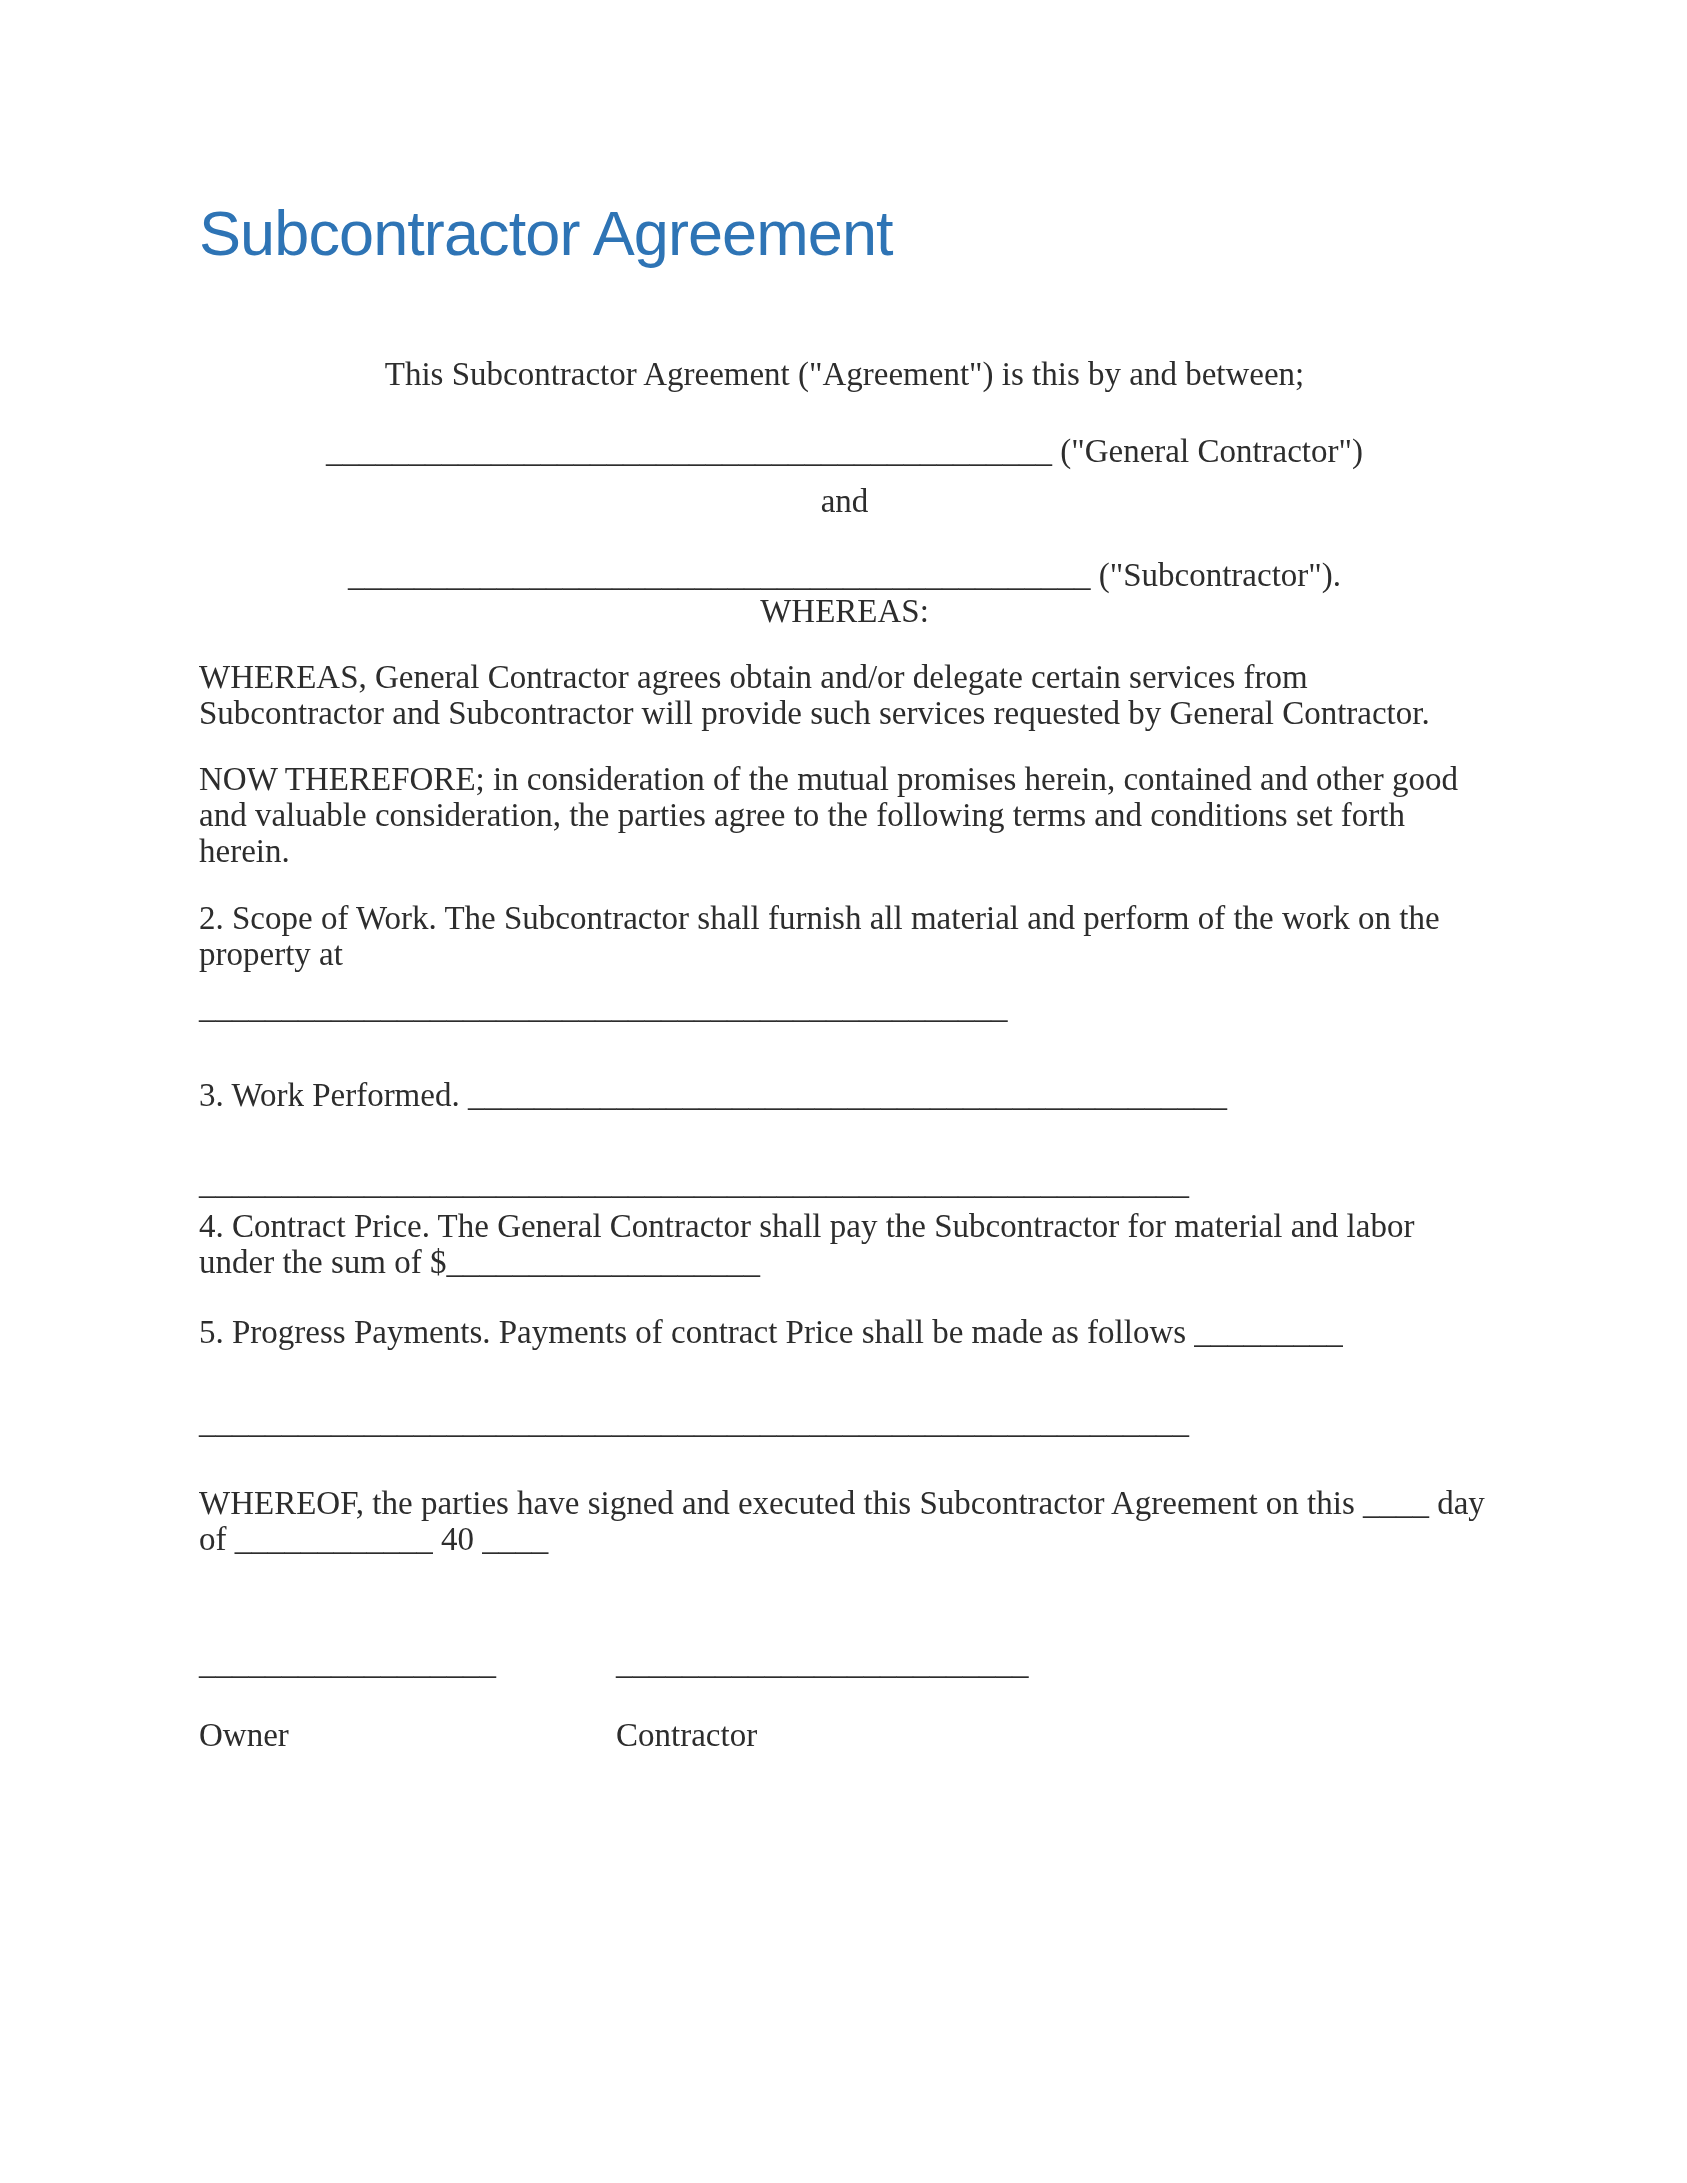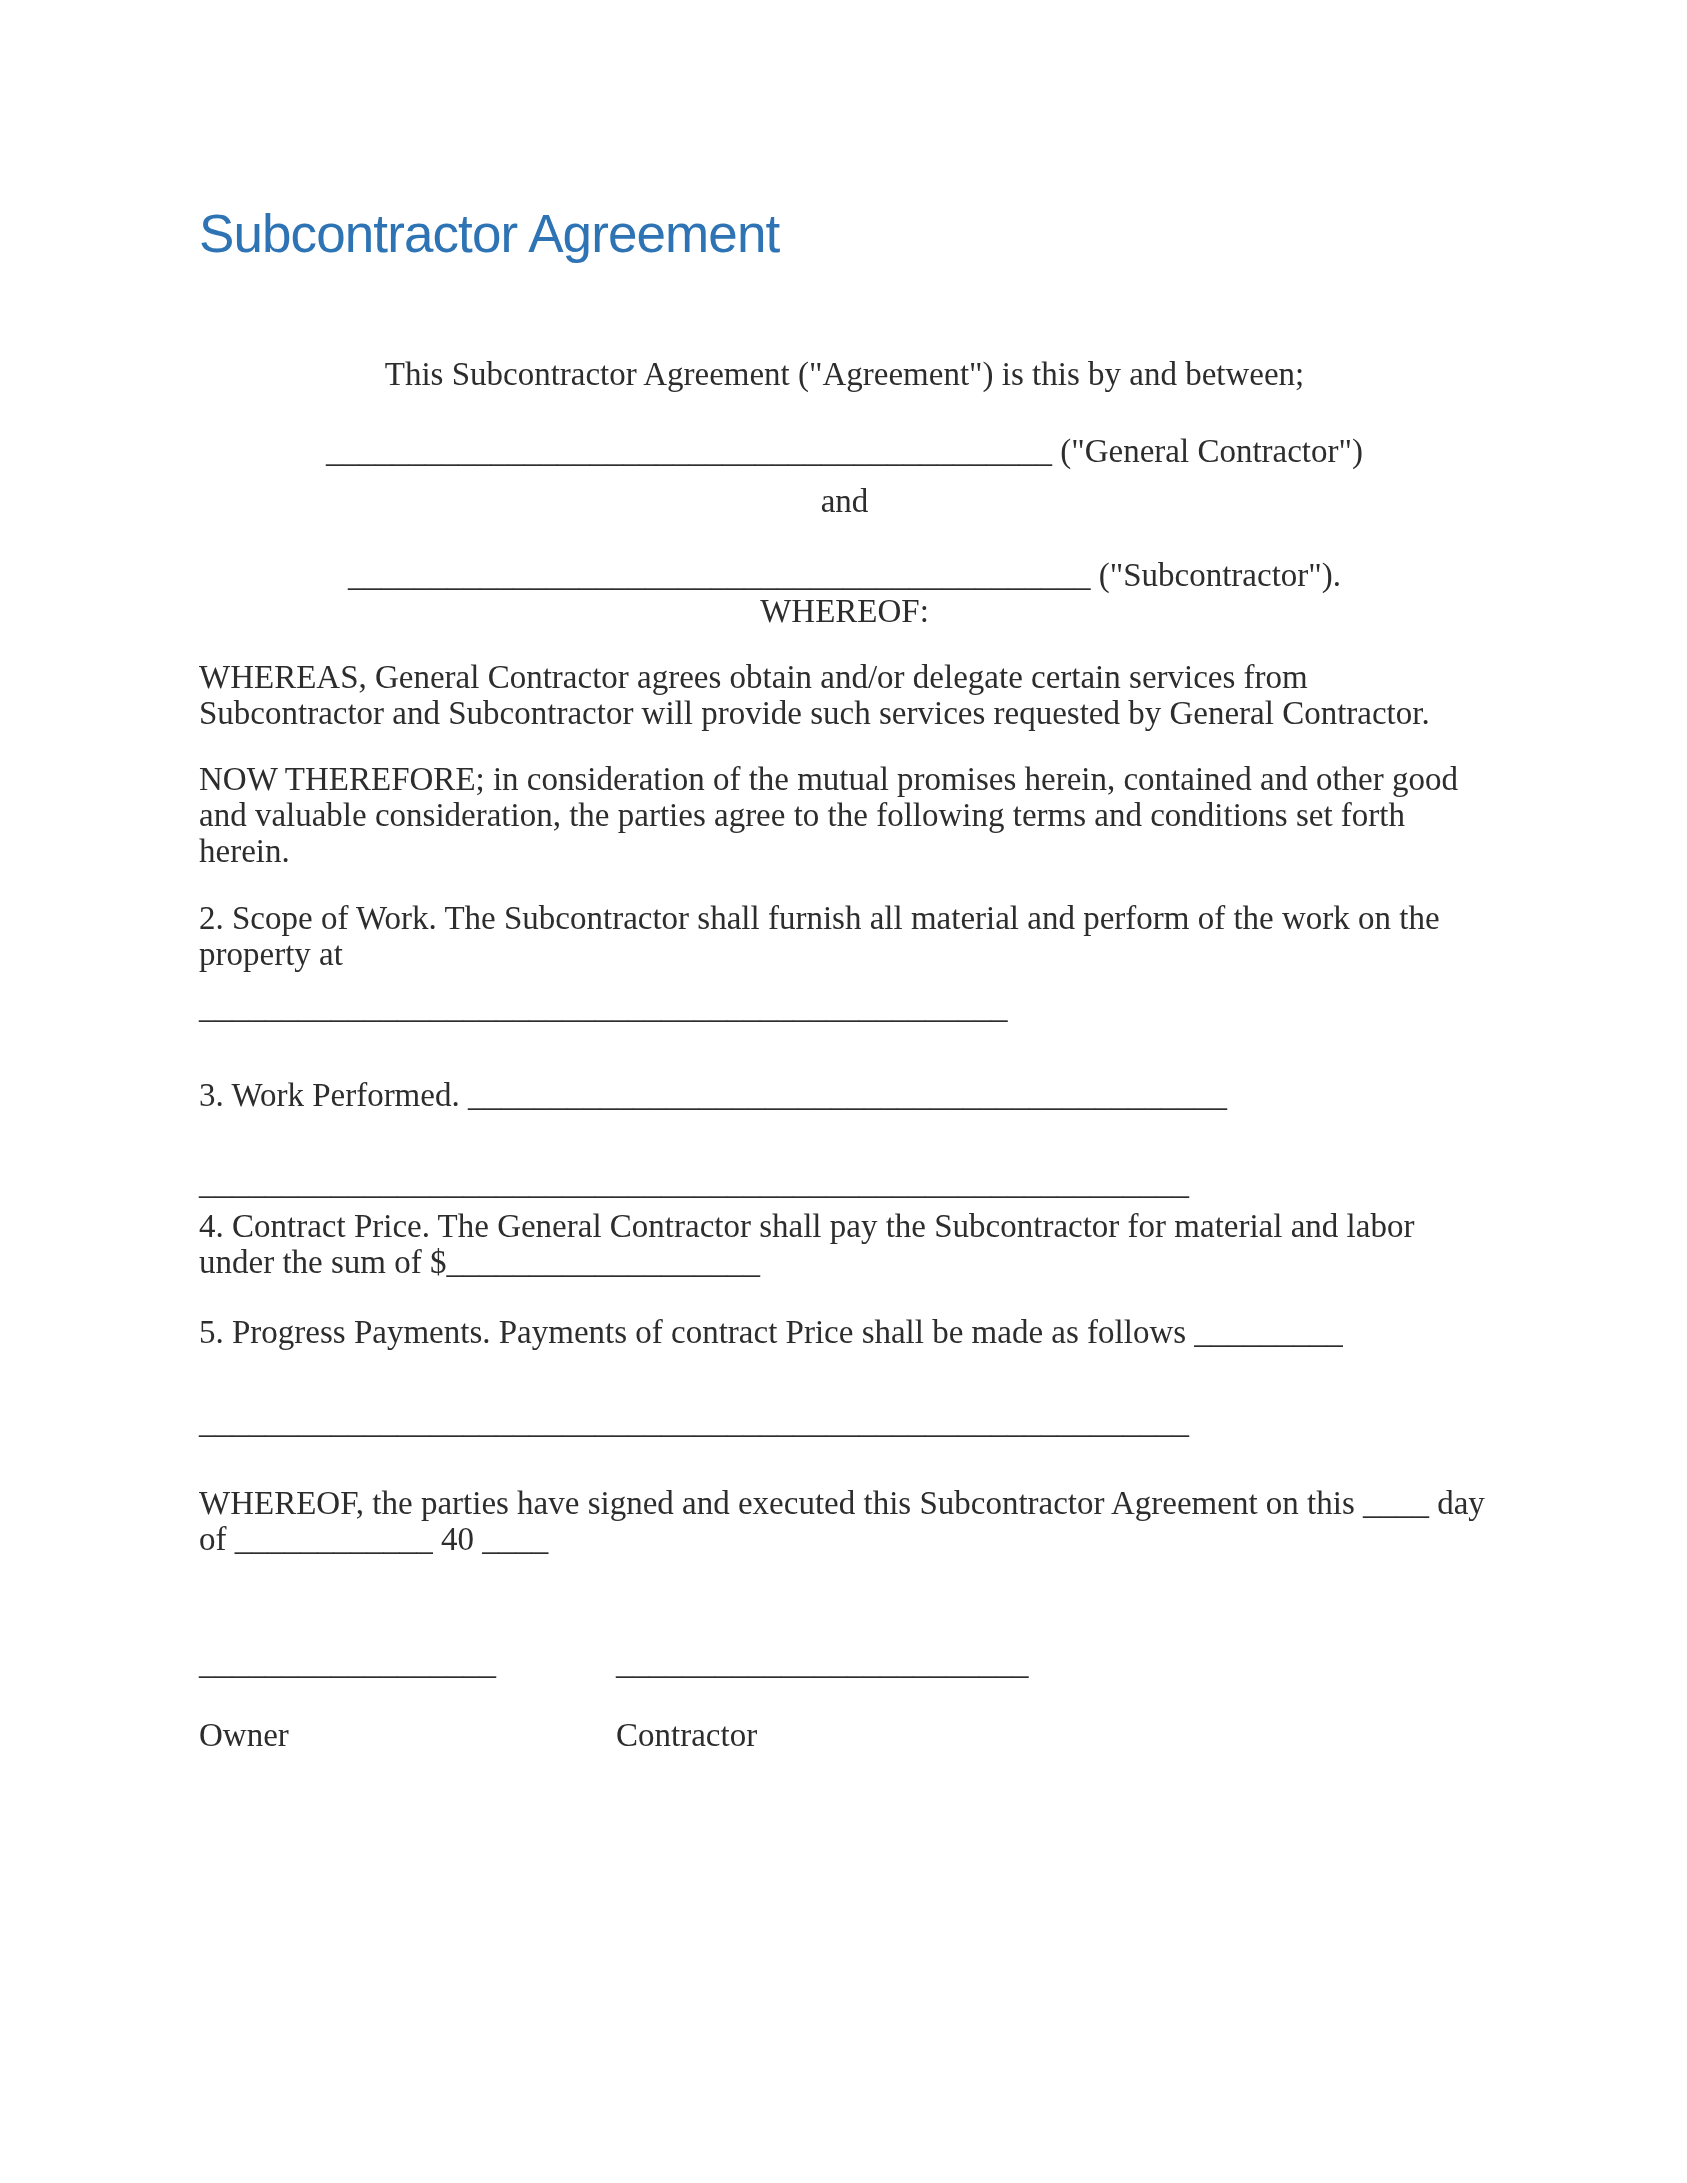--- a/index.html
+++ b/index.html
@@ -17,21 +17,21 @@
     overflow: hidden;
     font-family: "Liberation Serif", serif;
     font-size: 33px;
     line-height: 36px;
     color: #2d2d2d;
   }
   .doc-title {
     margin: 0;
     font-family: "Liberation Sans", sans-serif;
     font-weight: normal;
-    font-size: 53px;
+    font-size: 63px;
     line-height: 73px;
     letter-spacing: -0.9px;
     color: #2E74B5;
   }
   p { margin: 0; }
   .centered { text-align: center; }
   .intro-line        { margin-top: 86px; }
   .gc-line           { margin-top: 41px; }
   .and-sep           { margin-top: 14px; }
   .sub-line          { margin-top: 38px; }
@@ -61,21 +61,21 @@
   <h1 class="doc-title">Subcontractor Agreement</h1>
 
   <p class="intro-line centered">This Subcontractor Agreement ("Agreement") is this by and between;</p>
 
   <p class="gc-line centered blank-line">____________________________________________ ("General Contractor")</p>
 
   <p class="and-sep centered">and</p>
 
   <p class="sub-line centered blank-line">_____________________________________________ ("Subcontractor").</p>
 
-  <p class="witness centered">WHEREOF:</p>
+  <p class="witness centered">WHEREAS:</p>
 
   <p class="whereas">WHEREAS, General Contractor agrees obtain and/or delegate certain services from Subcontractor and Subcontractor will provide such services requested by General Contractor.</p>
 
   <p class="now-therefore">NOW THEREFORE; in consideration of the mutual promises herein, contained and other good and valuable consideration, the parties agree to the following terms and conditions set forth herein.</p>
 
 
   <p class="clause-2">2. Scope of Work. The Subcontractor shall furnish all material and perform of the work on the property at</p>
 
   <p class="clause-2-blank blank-line">_________________________________________________</p>
 

